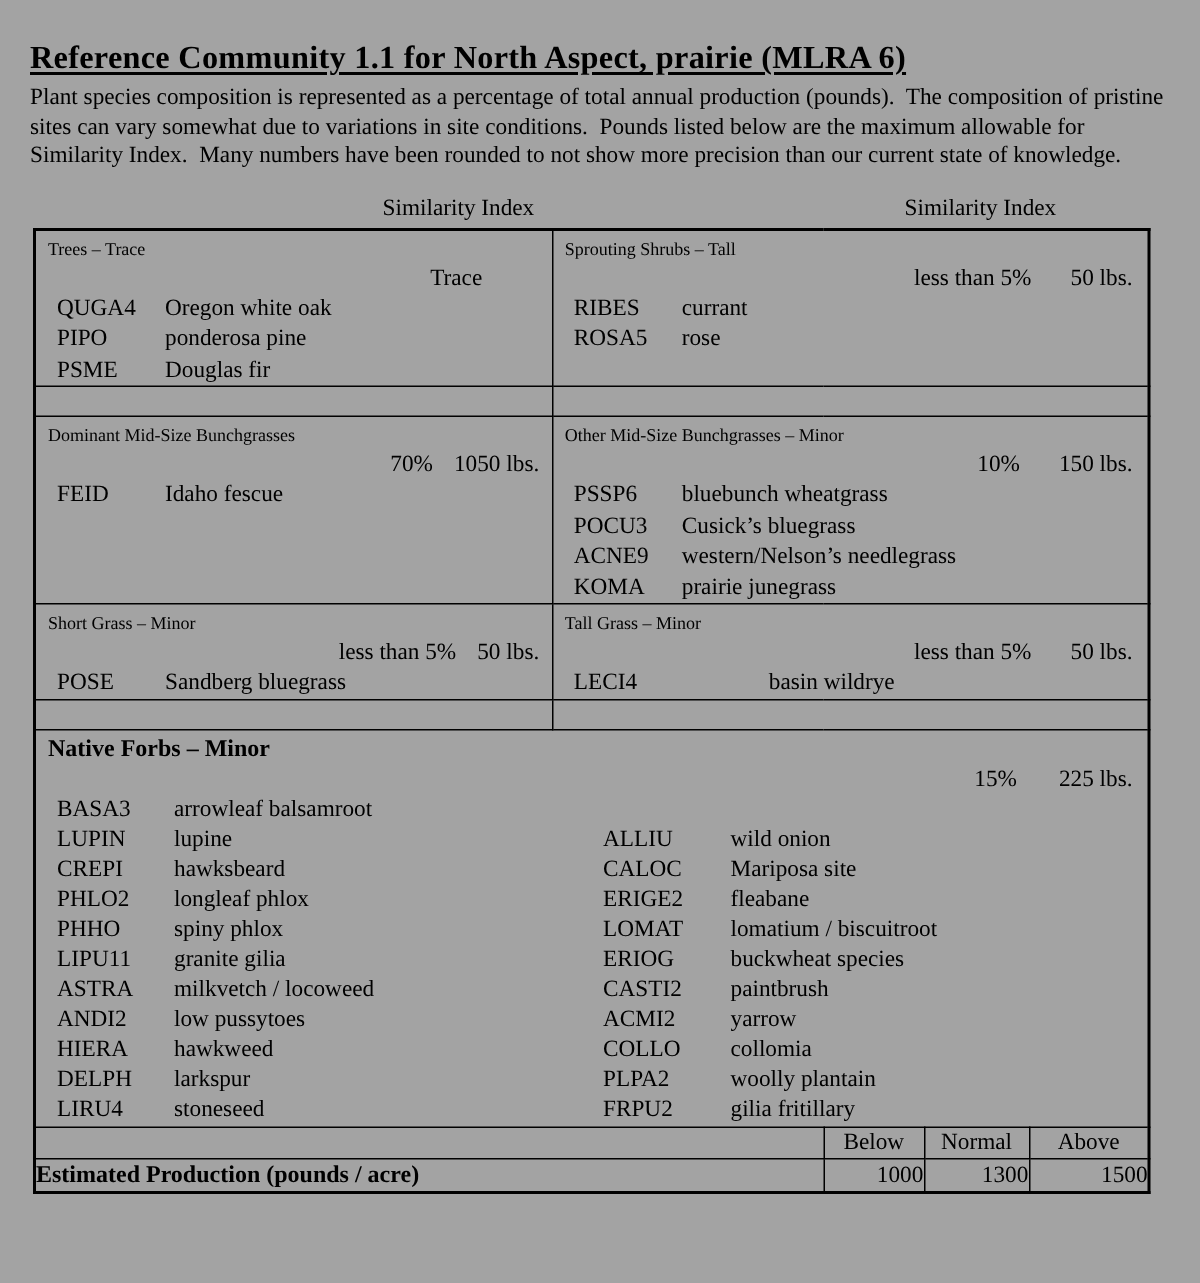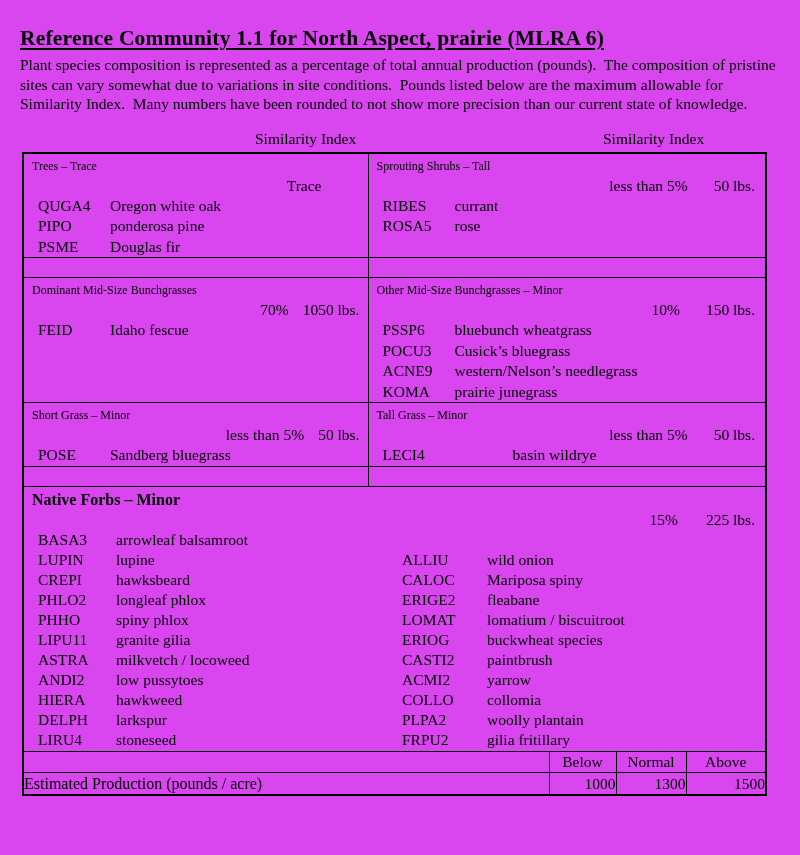--- a/index.html
+++ b/index.html
@@ -5,21 +5,21 @@
   html, body {
     margin: 0; padding: 0;
     background: #ffffff;
     color: #000000;
     font-family: "Liberation Serif", "DejaVu Serif", serif;
   }
   .page {
     position: relative;
     width: 800px;
     height: 855px;
-    background: #d946ef;
+    background: #a3a3a3;
     overflow: hidden;
   }
   .doc-title {
     margin: 26px 20px 4px 20px;
     font-size: 21.5px;
     font-weight: bold;
     letter-spacing: 0.2px;
     text-decoration: underline;
     text-decoration-thickness: 1.5px;
     text-underline-offset: 3px;
@@ -107,21 +107,21 @@
     display: grid;
     grid-template-columns: 78px 286px 85px auto;
     grid-auto-rows: 20px;
     padding-left: 14px;
     line-height: 20px;
     white-space: nowrap;
   }
   td.prod-blank { }
   td.prod-col-header { text-align: center; line-height: 20px; font-size: 15.5px; }
   td.prod-label {
-    font-weight: normal;
+    font-weight: bold;
     font-size: 16px;
     padding-left: 8px;
     line-height: 21px;
     white-space: nowrap;
   }
   td.prod-value { text-align: right; padding-right: 8px; line-height: 21px; }
 </style>
 </head>
 <body>
 
@@ -256,21 +256,21 @@
               <span class="name">arrowleaf balsamroot</span>
               <span class="code"></span>
               <span class="name"></span>
               <span class="code">LUPIN</span>
               <span class="name">lupine</span>
               <span class="code">ALLIU</span>
               <span class="name">wild onion</span>
               <span class="code">CREPI</span>
               <span class="name">hawksbeard</span>
               <span class="code">CALOC</span>
-              <span class="name">Mariposa spiny</span>
+              <span class="name">Mariposa site</span>
               <span class="code">PHLO2</span>
               <span class="name">longleaf phlox</span>
               <span class="code">ERIGE2</span>
               <span class="name">fleabane</span>
               <span class="code">PHHO</span>
               <span class="name">spiny phlox</span>
               <span class="code">LOMAT</span>
               <span class="name">lomatium / biscuitroot</span>
               <span class="code">LIPU11</span>
               <span class="name">granite gilia</span>

